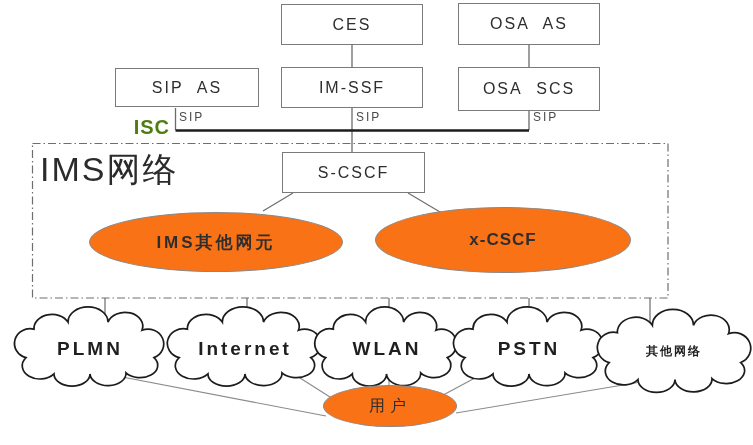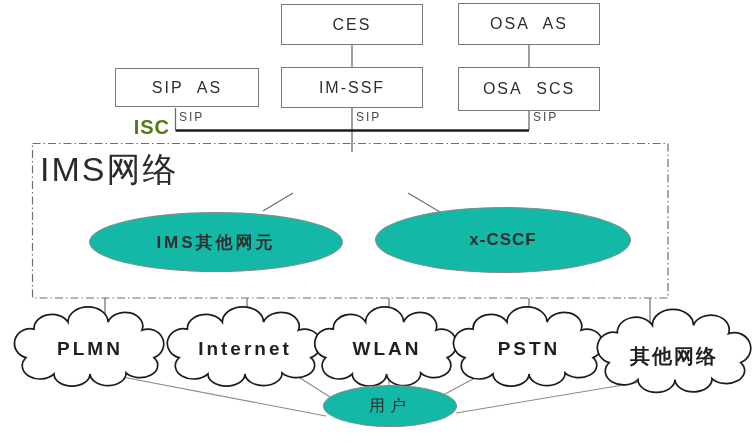--- a/index.html
+++ b/index.html
@@ -18,34 +18,34 @@
     background:#ffffff;
     display:flex;align-items:center;justify-content:center;
     font-size:16px;color:#2e2e2e;
     letter-spacing:2px;word-spacing:8px;
   }
   .ellipse{
     position:absolute;
     box-sizing:border-box;
     border:1px solid #888888;
     border-radius:50%;
-    background:#14b8a6;
+    background:#f97316;
     display:flex;align-items:center;justify-content:center;
     font-size:17px;font-weight:bold;color:#2e2e2e;
     letter-spacing:3px;
   }
   .lbl{position:absolute;color:#4d7c0f;white-space:nowrap;}
   .lbl-isc{font-size:20px;font-weight:bold;text-align:right;letter-spacing:1px;}
   .lbl-sip{font-size:12px;letter-spacing:2px;color:#4a4a4a;}
   .lbl-ims{font-size:34px;letter-spacing:2px;color:#2b2b2b;}
   .cloud-text{
     position:absolute;width:130px;text-align:center;
     font-size:19px;font-weight:bold;color:#1f1f1f;letter-spacing:3px;
   }
-  .cloud-text.cjk{font-size:20px;letter-spacing:2px;}
+  .cloud-text.cjk{font-size:12px;letter-spacing:2px;}
   .ellipse.user{font-size:16px;font-weight:normal;letter-spacing:5px;}
 </style>
 </head>
 <body>
 
 <div id="canvas">
 
   <svg id="wires" viewBox="0 0 753 445">
 
     <rect x="32.5" y="143.5" width="635.5" height="154.5" fill="none" stroke="#6e6e6e" stroke-width="1.2" stroke-dasharray="8 3 1.5 3"></rect>
@@ -80,20 +80,21 @@
       <path vector-effect="non-scaling-stroke" transform="translate(459,317) scale(1,1.016)" d="M6,40 A15,14 0 0 1 14,12 A18,14 0 0 1 48,5 A20,15 0 0 1 88,5 A17,13 0 0 1 122,13 A14,13 0 0 1 134,40 A16,11 0 0 1 106,55 A18,12 0 0 1 70,56 A18,12 0 0 1 34,56 A15,11 0 0 1 6,40 Z"></path>
       <path vector-effect="non-scaling-stroke" transform="translate(603,320) scale(1.028,1.064)" d="M6,40 A15,14 0 0 1 14,12 A18,14 0 0 1 48,5 A20,15 0 0 1 88,5 A17,13 0 0 1 122,13 A14,13 0 0 1 134,40 A16,11 0 0 1 106,55 A18,12 0 0 1 70,56 A18,12 0 0 1 34,56 A15,11 0 0 1 6,40 Z"></path>
     </g>
   </svg>
 
   <div class="box" style="left:281px;top:4px;width:142px;height:41px">CES</div>
   <div class="box" style="left:458px;top:3px;width:142px;height:42px">OSA AS</div>
   <div class="box" style="left:115px;top:68px;width:144px;height:39px">SIP AS</div>
   <div class="box" style="left:281px;top:67px;width:142px;height:41px">IM-SSF</div>
   <div class="box" style="left:458px;top:67px;width:142px;height:44px">OSA SCS</div>
+  <div class="box" style="left:282px;top:152px;width:143px;height:41px">S-CSCF</div>
 
   <div class="lbl lbl-isc" style="left:114px;top:116px;width:56px">ISC</div>
   <div class="lbl lbl-sip" style="left:179px;top:110px">SIP</div>
   <div class="lbl lbl-sip" style="left:356px;top:110px">SIP</div>
   <div class="lbl lbl-sip" style="left:533px;top:110px">SIP</div>
   <div class="lbl lbl-ims" style="left:40px;top:147px">IMS网络</div>
 
   <div class="ellipse" style="left:89px;top:212px;width:254px;height:60px">IMS其他网元</div>
   <div class="ellipse" style="left:375px;top:207px;width:256px;height:66px;letter-spacing:1px">x-CSCF</div>
 

